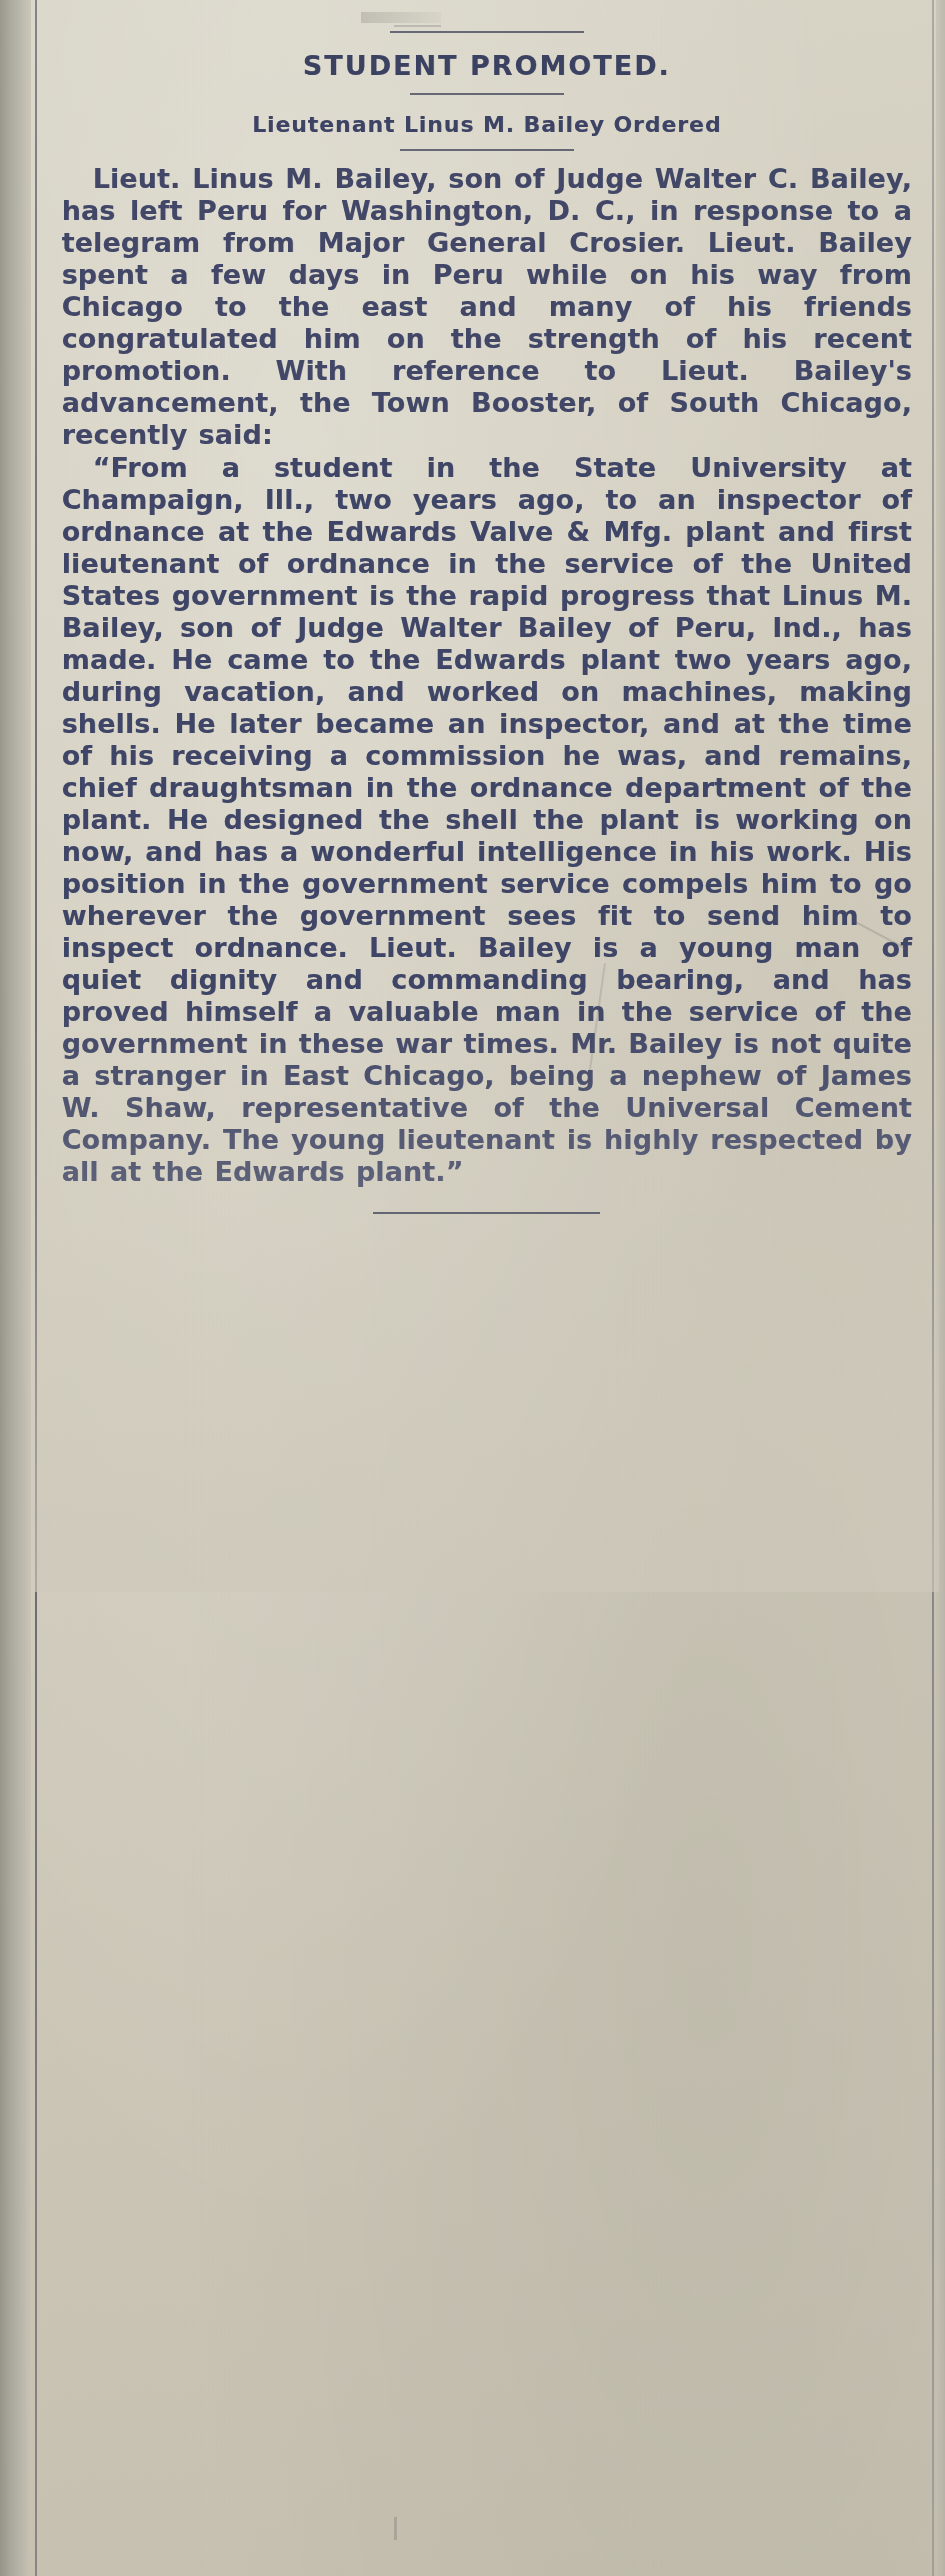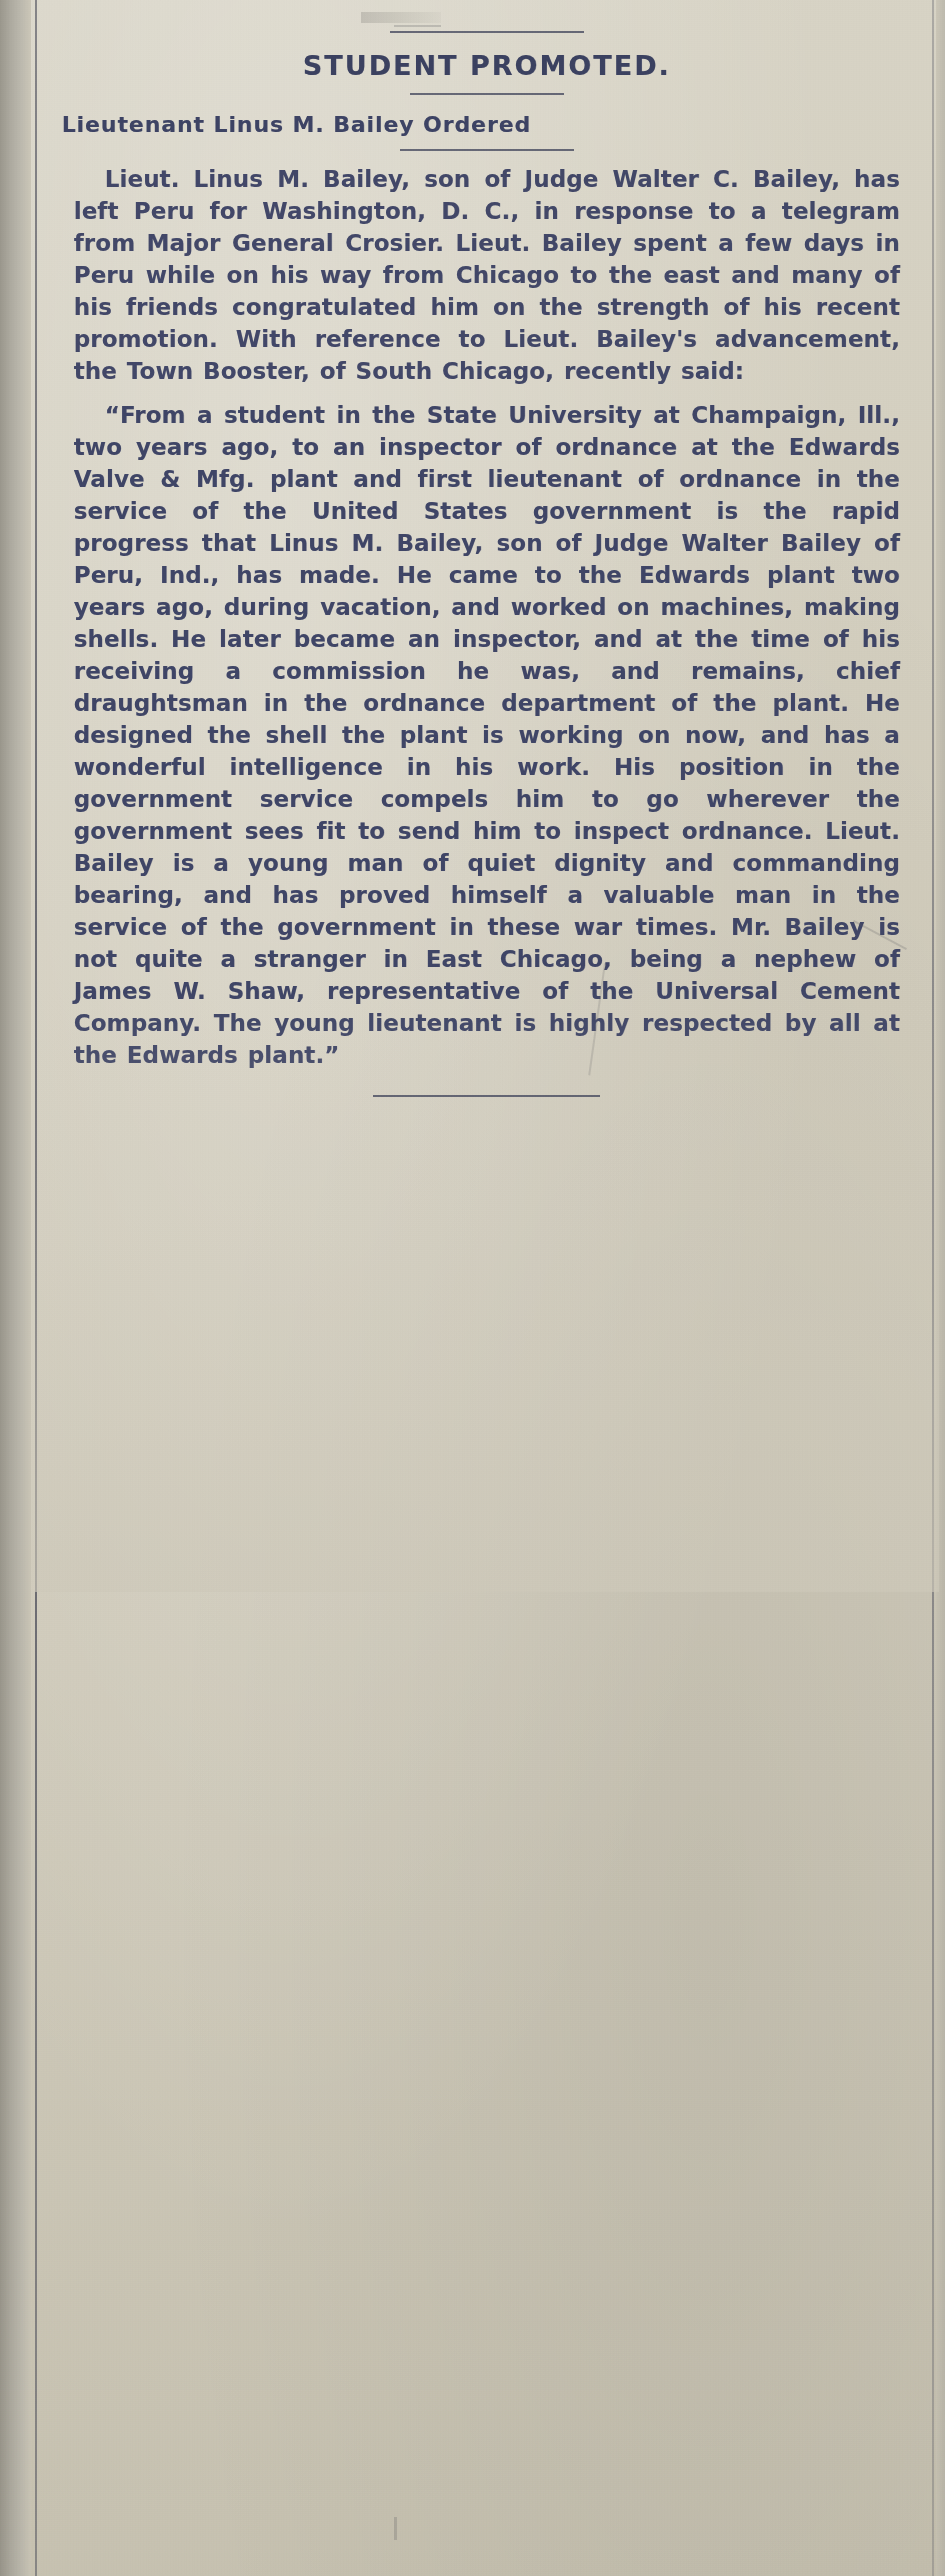--- a/index.html
+++ b/index.html
@@ -92,41 +92,42 @@
     font-family: "DejaVu Sans", sans-serif;
     font-weight: bold;
     font-size: 27px;
     letter-spacing: 2px;
     color: #3b4160;
     margin: 0;
     text-shadow: 0.4px 0.4px 0 rgba(70,76,104,0.45);
   }
 
   .subhead {
+    text-align: center;
     font-family: "DejaVu Sans", sans-serif;
     font-weight: bold;
     font-size: 22px;
     letter-spacing: 0.9px;
     line-height: 31px;
     color: #3d4364;
     margin: 0;
     text-shadow: 0.3px 0.3px 0 rgba(70,76,104,0.4);
   }
 
   .body-text {
     font-family: "DejaVu Sans", sans-serif;
     font-weight: bold;
-    font-size: 23px;
+    font-size: 27px;
     line-height: 32px;
     color: #3f4566;
     text-align: justify;
     text-justify: inter-word;
     letter-spacing: 0.1px;
     word-spacing: 1.7px;
-    margin: 12px;
+    margin: 0;
     text-shadow: 0.3px 0.3px 0 rgba(80,86,115,0.35);
   }
   .body-text .indent { display: inline-block; width: 31px; }
 
   
   .p1 { opacity: 0.98; }
   .p2 { margin-top: 1.3px; }
   .fade-wrap { position: relative; }
   .fade-overlay {
     position: absolute;

